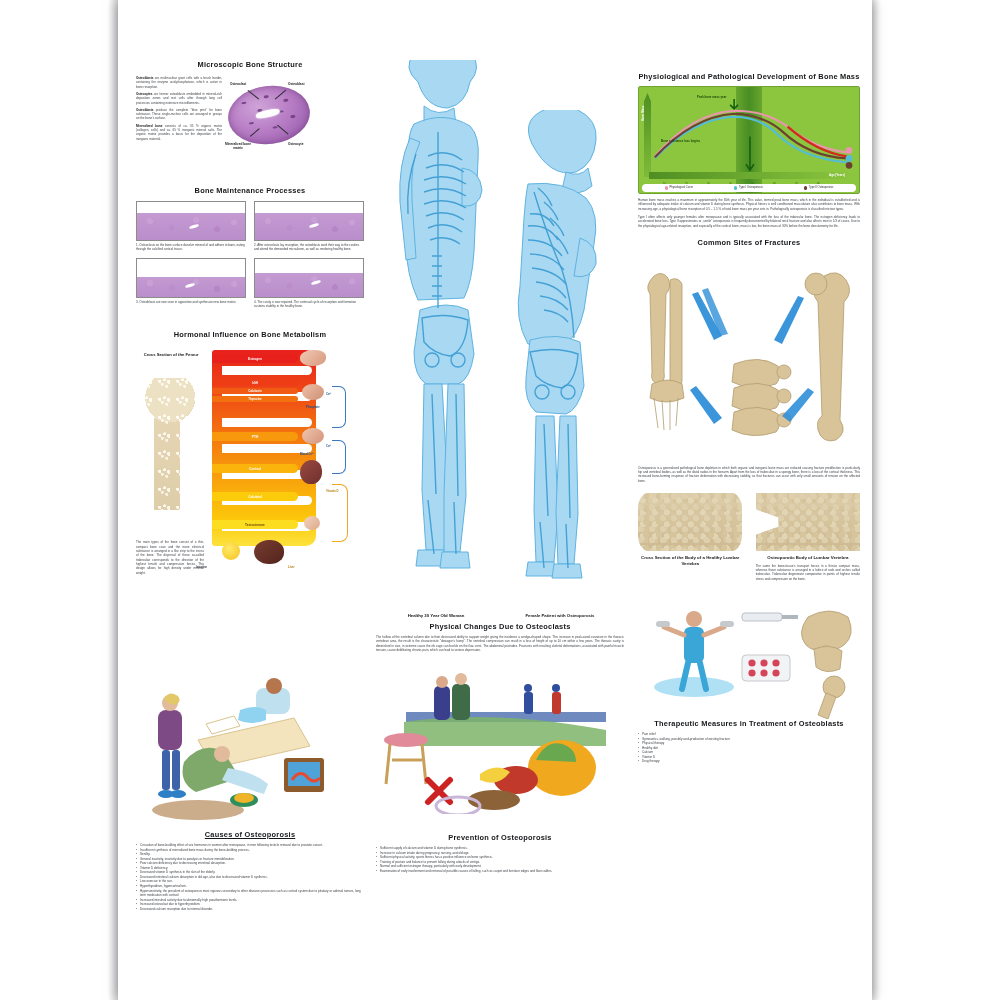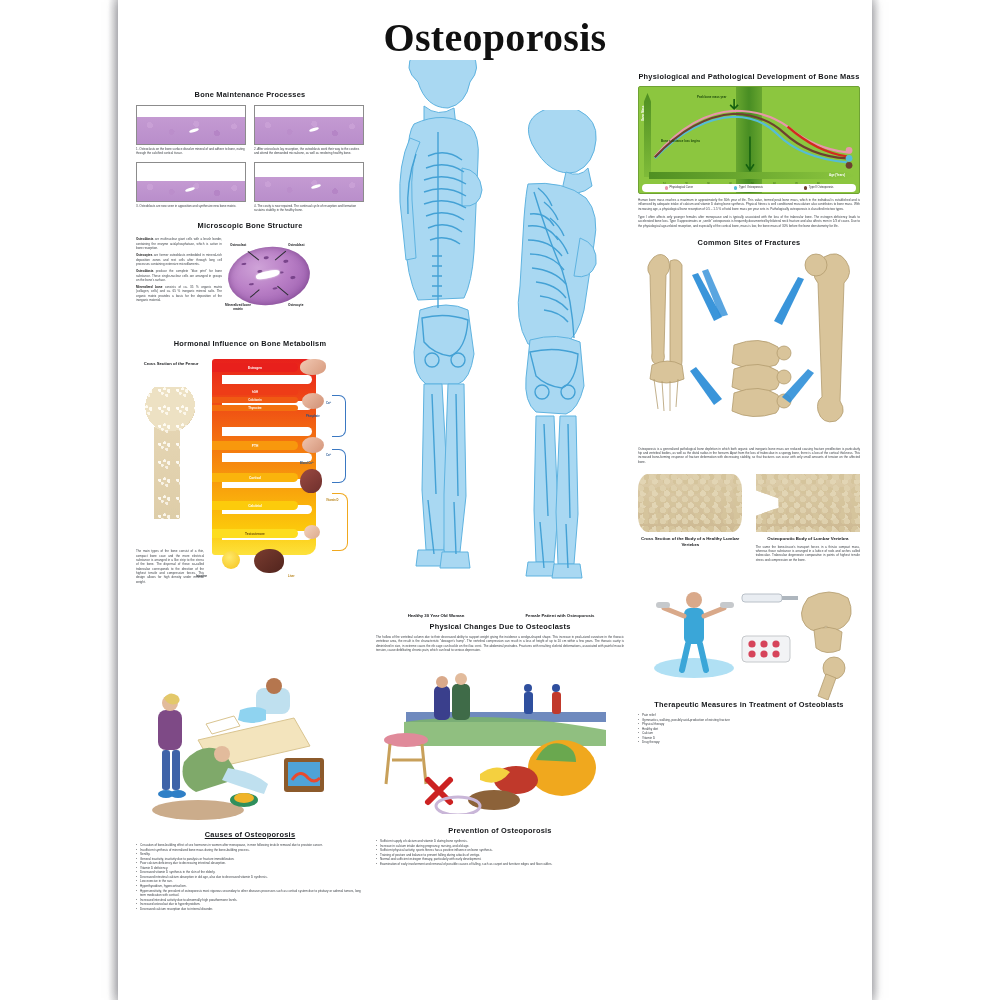--- a/index.html
+++ b/index.html
@@ -143,69 +143,22 @@
 </style>
 </head>
 <body>
 
 <div id="stage">
   <div id="edgeL"></div>
   <div id="edgeR"></div>
 
   <div id="poster">
 
-    <div class="title" style="position:absolute;left:0;top:14px;width:754px;">Osteoporosis</div>
 
     <div class="col" id="colL">
-
-      <div class="block" style="margin-top:30px;">
-        <h2 class="sec" style="margin-bottom:5px;">Bone Maintenance Processes</h2>
-        <div class="grid2">
-          <div>
-            <div class="histo">
-              <div class="tissue" style="height:70%"></div>
-                <div class="slit" style="left:48%;top:60%"></div>
-            </div>
-            <div class="panel-cap blurtext">
-              <span>1.</span>
-              <span>Osteoclasts on the bone surface dissolve mineral of and adhere to bone, eating through the calcified cortical tissue.</span>
-            </div>
-          </div>
-          <div>
-            <div class="histo">
-              <div class="tissue" style="height:72%"></div>
-                <div class="slit" style="left:50%;top:58%"></div>
-            </div>
-            <div class="panel-cap blurtext">
-              <span>2.</span>
-              <span>After osteoclasts lay resorption, the osteoblasts work their way to the cavities and attend the demanded micro-bone, as well as rendering healthy bone.</span>
-            </div>
-          </div>
-          <div>
-            <div class="histo">
-              <div class="tissue" style="height:52%"></div>
-                <div class="slit" style="left:44%;top:66%"></div>
-            </div>
-            <div class="panel-cap blurtext">
-              <span>3.</span>
-              <span>Osteoblasts are now seen in apposition and synthesize new bone matrix.</span>
-            </div>
-          </div>
-          <div>
-            <div class="histo">
-              <div class="tissue" style="height:62%"></div>
-                <div class="slit" style="left:52%;top:58%"></div>
-            </div>
-            <div class="panel-cap blurtext">
-              <span>4.</span>
-              <span>The cavity is now repaired. The continual cycle of resorption and formation sustains stability in the healthy bone.</span>
-            </div>
-          </div>
-        </div>
-      </div>
 
       <div class="block">
         <h2 class="sec">Microscopic Bone Structure</h2>
         <div class="osteon-wrap">
           <div style="position:absolute;left:0;top:6px;width:86px;">
             <div class="micro blurtext" style="margin-bottom:3px;">
               <b>Osteoblasts</b>
               <span>are multinuclear giant cells with a brush border, containing the enzyme acid-phosphatase, which is active in bone resorption.</span>
             </div>
             <div class="micro blurtext" style="margin-bottom:3px;">
@@ -233,20 +186,66 @@
             <div class="lac" style="left:62%;top:44%"></div>
           </div>
           <div class="leader" style="left:112px;top:20px;width:14px;transform:rotate(38deg)"></div>
           <div class="leader" style="left:150px;top:20px;width:14px;transform:rotate(140deg)"></div>
           <div class="leader" style="left:114px;top:66px;width:12px;transform:rotate(-40deg)"></div>
           <div class="leader" style="left:152px;top:64px;width:14px;transform:rotate(-140deg)"></div>
           <div class="lbl" style="left:94px;top:12px;">Osteoclast</div>
           <div class="lbl" style="left:152px;top:12px;">Osteoblast</div>
           <div class="lbl" style="left:84px;top:72px;width:36px;white-space:normal;text-align:center;">Mineralized bone matrix</div>
           <div class="lbl" style="left:152px;top:72px;">Osteocyte</div>
+        </div>
+      </div>
+
+      <div class="block" style="margin-top:30px;">
+        <h2 class="sec" style="margin-bottom:5px;">Bone Maintenance Processes</h2>
+        <div class="grid2">
+          <div>
+            <div class="histo">
+              <div class="tissue" style="height:70%"></div>
+                <div class="slit" style="left:48%;top:60%"></div>
+            </div>
+            <div class="panel-cap blurtext">
+              <span>1.</span>
+              <span>Osteoclasts on the bone surface dissolve mineral of and adhere to bone, eating through the calcified cortical tissue.</span>
+            </div>
+          </div>
+          <div>
+            <div class="histo">
+              <div class="tissue" style="height:72%"></div>
+                <div class="slit" style="left:50%;top:58%"></div>
+            </div>
+            <div class="panel-cap blurtext">
+              <span>2.</span>
+              <span>After osteoclasts lay resorption, the osteoblasts work their way to the cavities and attend the demanded micro-bone, as well as rendering healthy bone.</span>
+            </div>
+          </div>
+          <div>
+            <div class="histo">
+              <div class="tissue" style="height:52%"></div>
+                <div class="slit" style="left:44%;top:66%"></div>
+            </div>
+            <div class="panel-cap blurtext">
+              <span>3.</span>
+              <span>Osteoblasts are now seen in apposition and synthesize new bone matrix.</span>
+            </div>
+          </div>
+          <div>
+            <div class="histo">
+              <div class="tissue" style="height:62%"></div>
+                <div class="slit" style="left:52%;top:58%"></div>
+            </div>
+            <div class="panel-cap blurtext">
+              <span>4.</span>
+              <span>The cavity is now repaired. The continual cycle of resorption and formation sustains stability in the healthy bone.</span>
+            </div>
+          </div>
         </div>
       </div>
 
       <div class="block" style="margin-top:22px;">
         <h2 class="sec" style="margin-bottom:4px;">Hormonal Influence on Bone Metabolism</h2>
 
         <div class="horm">
           <div class="cap" style="position:absolute;left:0;top:8px;width:70px;font-size:4.2px;">Cross Section of the Femur</div>
 
           <div class="femur-x" style="top:34px;">
@@ -398,21 +397,21 @@
             <ellipse cx="30" cy="76" rx="22" ry="7" fill="#e08a9a"></ellipse>
             <path d="M14 80 l-4 40 M46 80 l4 40 M16 96 h30" stroke="#c8a05a" stroke-width="3" fill="none"></path>
           </g>
           <g stroke="#cc2222" stroke-width="6" stroke-linecap="round">
             <path d="M52 116 l22 22 M74 116 l-22 22"></path>
           </g>
           <ellipse cx="82" cy="142" rx="22" ry="9" fill="none" stroke="#c9b6d8" stroke-width="3"></ellipse>
         </svg>
       </div>
 
-      <h2 class="sec" style="margin-top:12px;">Prevention of Osteoporosis</h2>
+      <h2 class="sec" style="margin-top:19px;">Prevention of Osteoporosis</h2>
       <ul class="bul blurtext" style="margin-top:3px;">
         <li>Sufficient supply of calcium and vitamin D during bone synthesis.</li>
         <li>Increase in calcium intake during pregnancy, nursing, and old age.</li>
         <li>Sufficient physical activity, sports fitness has a positive influence on bone synthesis.</li>
         <li>Training of posture and balance to prevent falling during attacks of vertigo.</li>
         <li>Normal and sufficient estrogen therapy, particularly with early development.</li>
         <li>Examination of early involvement and removal of possible causes of falling, such as carpet and furniture edges and floor cables.</li>
       </ul>
     </div>
 
@@ -457,21 +456,21 @@
             <span><i class="dot" style="background:#55bcd6"></i>Type I Osteoporosis</span>
             <span><i class="dot" style="background:#6d4030"></i>Type II Osteoporosis</span>
           </div>
         </div>
 
         <div class="micro blurtext" style="margin-top:4px;">Human bone mass reaches a maximum in approximately the 30th year of life. This value, termed peak bone mass, which in the individual is established and is influenced by adequate intake of calcium and vitamin D during bone synthesis. Physical fitness is well conditioned musculature also contributes to bone mass. With increasing age, a physiological bone resorption of 0.5 – 1.5 % of total bone mass per year sets in. Pathologically osteoporosis is classified into two types.</div>
         <div class="micro blurtext" style="margin-top:4px;">Type I often affects only younger females after menopause and is typically associated with the loss of the trabecular bone. The estrogen deficiency leads to accelerated bone loss. Type II approximates or „senile“ osteoporosis is frequently documented by bilateral neck fracture and also affects men in 1/3 of cases. Due to the physiological age-related resorption, and especially of the cortical bone, mass is low, the bone mass of 30% before the bone densitometry for life.</div>
       </div>
 
       <div class="block" style="margin-top:10px;">
-        <h2 class="sec" style="margin-bottom:1px;">Common Sites of Fractures</h2>
+        <h2 class="sec" style="margin-bottom:20px;">Common Sites of Fractures</h2>
 
         <div class="fx">
           <svg viewBox="0 0 222 196" style="width:100%;height:100%">
             <g fill="#d9c49a" stroke="#b39c6e" stroke-width=".8">
               <path d="M16 8 q8 -6 14 2 q4 10 -2 16 l-2 78 q2 10 -6 12 q-8 -2 -6 -12 l-2 -78 q-6 -8 4 -18 z"></path>
               <path d="M32 12 q8 -4 12 4 l0 96 q0 8 -6 8 q-6 0 -6 -8 z"></path>
               <path d="M14 116 q16 -8 30 0 l2 14 q-18 8 -34 0 z"></path>
               <path d="M16 130 l4 30 M24 132 l2 30 M32 132 l0 30 M40 130 l-2 28"></path>
             </g>
             <g fill="#d9c49a" stroke="#b39c6e" stroke-width=".8">

